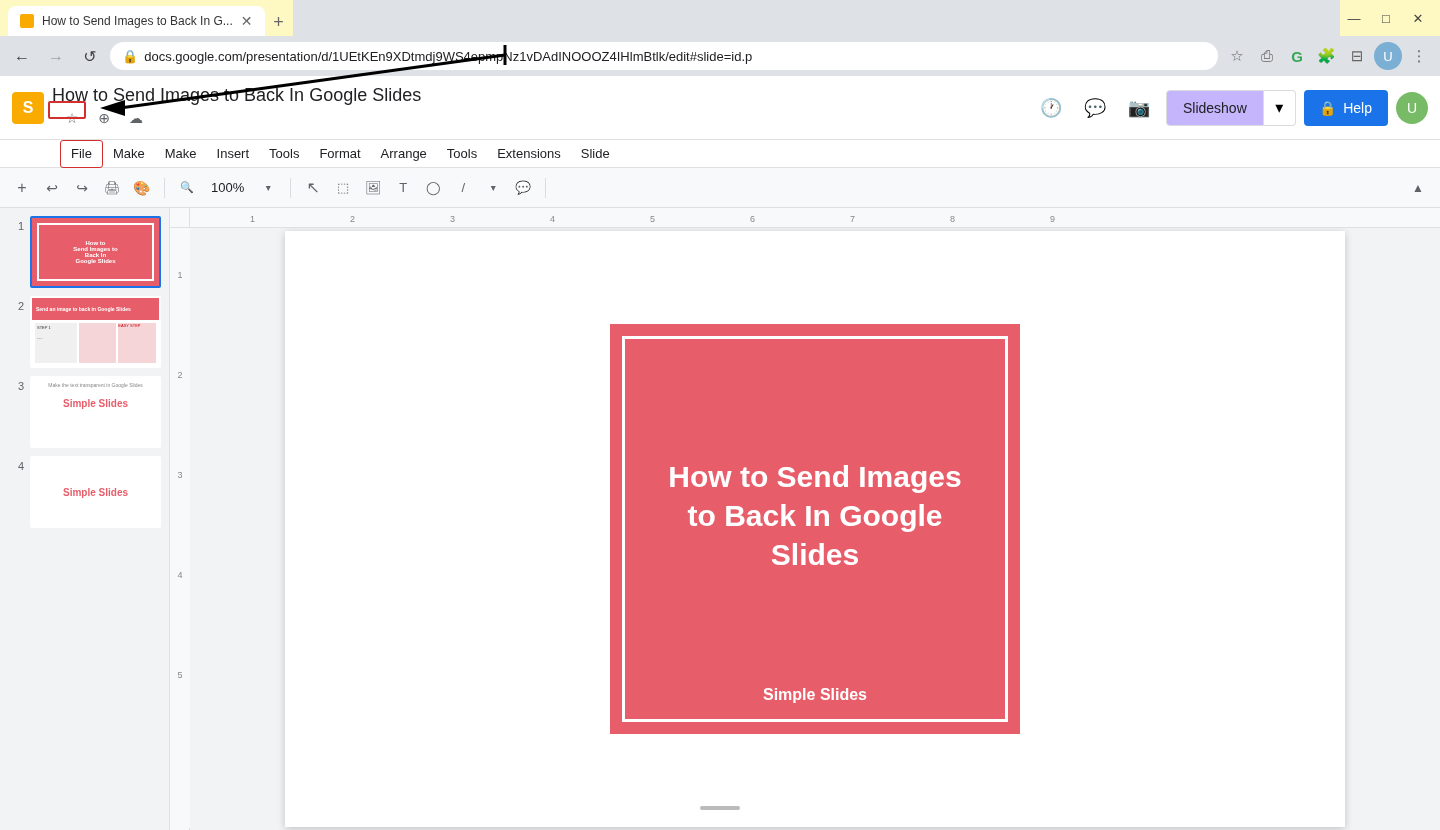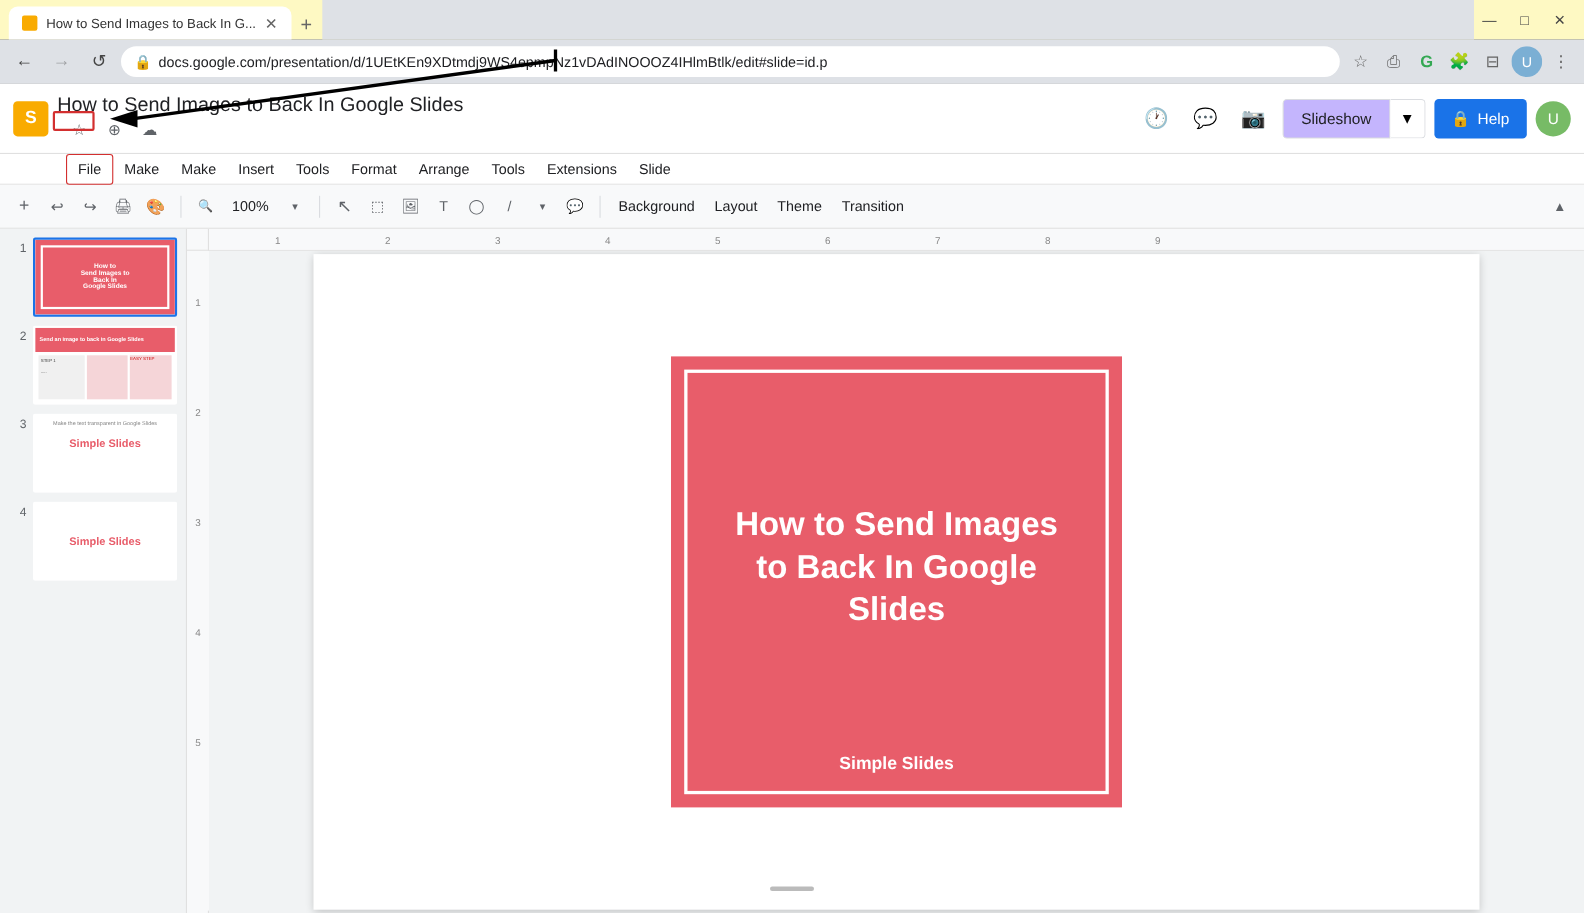--- a/index.html
+++ b/index.html
@@ -191,26 +191,20 @@
     <div class="toolbar-btn" style="font-size:16px;">↖</div>
     <div class="toolbar-btn" style="font-size:13px;">⬚</div>
     <div class="toolbar-btn" style="font-size:13px;">🖼</div>
     <div class="toolbar-btn" style="font-size:13px;">T</div>
     <div class="toolbar-btn" style="font-size:13px;">◯</div>
     <div class="toolbar-btn" style="font-size:13px;">/</div>
     <div class="toolbar-btn" style="font-size:10px;">▾</div>
     <div class="toolbar-btn" style="font-size:13px;">💬</div>
   </div>
   <div class="toolbar-divider"></div>
-  <div class="toolbar-section">
-    <div class="toolbar-text-btn">Background</div>
-    <div class="toolbar-text-btn">Layout</div>
-    <div class="toolbar-text-btn">Theme</div>
-    <div class="toolbar-text-btn">Transition</div>
-  </div>
   <div style="flex:1;"></div>
   <div class="toolbar-btn" style="font-size:12px;">▲</div>
 </div>
 
 <div class="slide-area">
 
   <div class="slides-panel">
 
     <div class="slide-thumb">
       <span class="slide-num">1</span>

